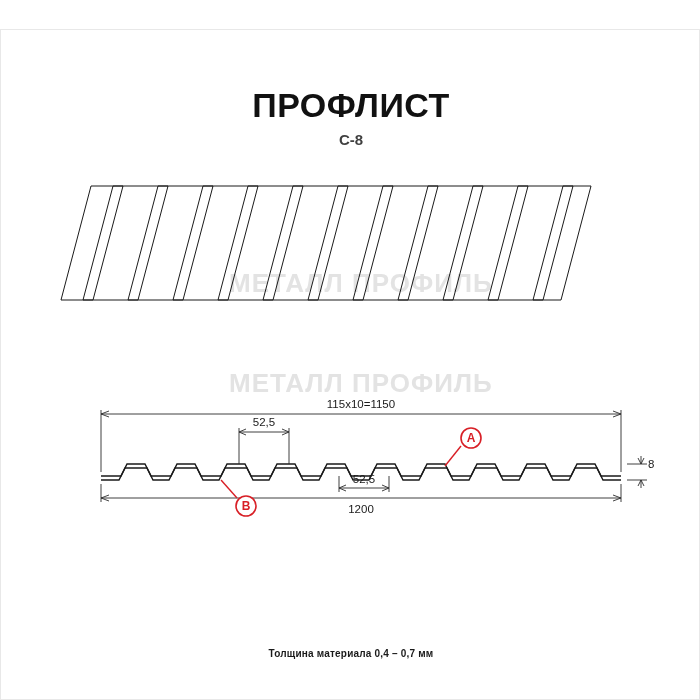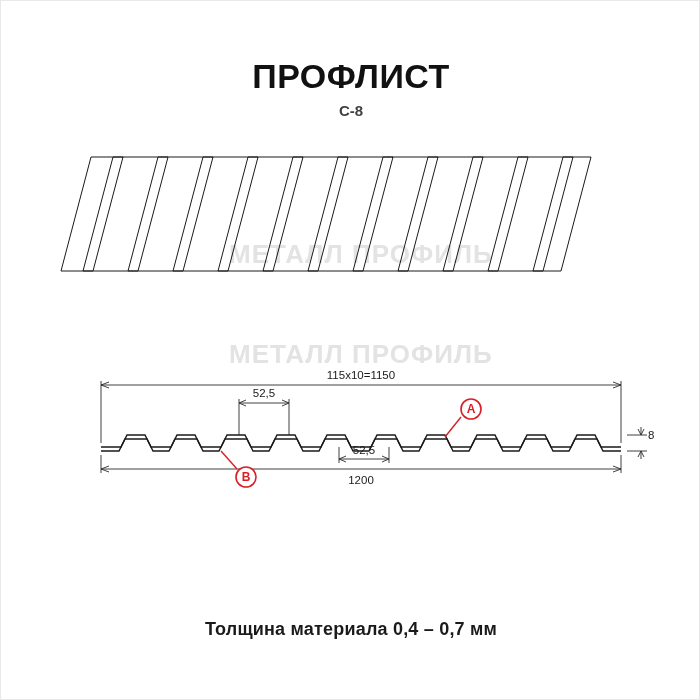--- a/index.html
+++ b/index.html
@@ -13,20 +13,21 @@
     font-family: "Liberation Sans", sans-serif;
     color: #1a1a1a;
     position: relative;
     overflow: hidden;
   }
   .page {
     position: absolute;
     inset: 0;
     border: 1px solid #e8e8e8;
     box-sizing: border-box;
+    margin-top: 29px;
   }
   .title {
     position: absolute;
     top: 56px;
     left: 0;
     width: 700px;
     text-align: center;
     font-size: 34px;
     font-weight: bold;
     letter-spacing: 0.5px;
@@ -41,21 +42,21 @@
     font-size: 15px;
     font-weight: bold;
     color: #404040;
   }
   .footer-note {
     position: absolute;
     top: 618px;
     left: 0;
     width: 700px;
     text-align: center;
-    font-size: 18px;
+    font-size: 10px;
     font-weight: bold;
     color: #1a1a1a;
     letter-spacing: 0.2px;
   }
   .iso-wrap {
     position: absolute;
     top: 140px;
     left: 60px;
     width: 580px;
     height: 170px;

